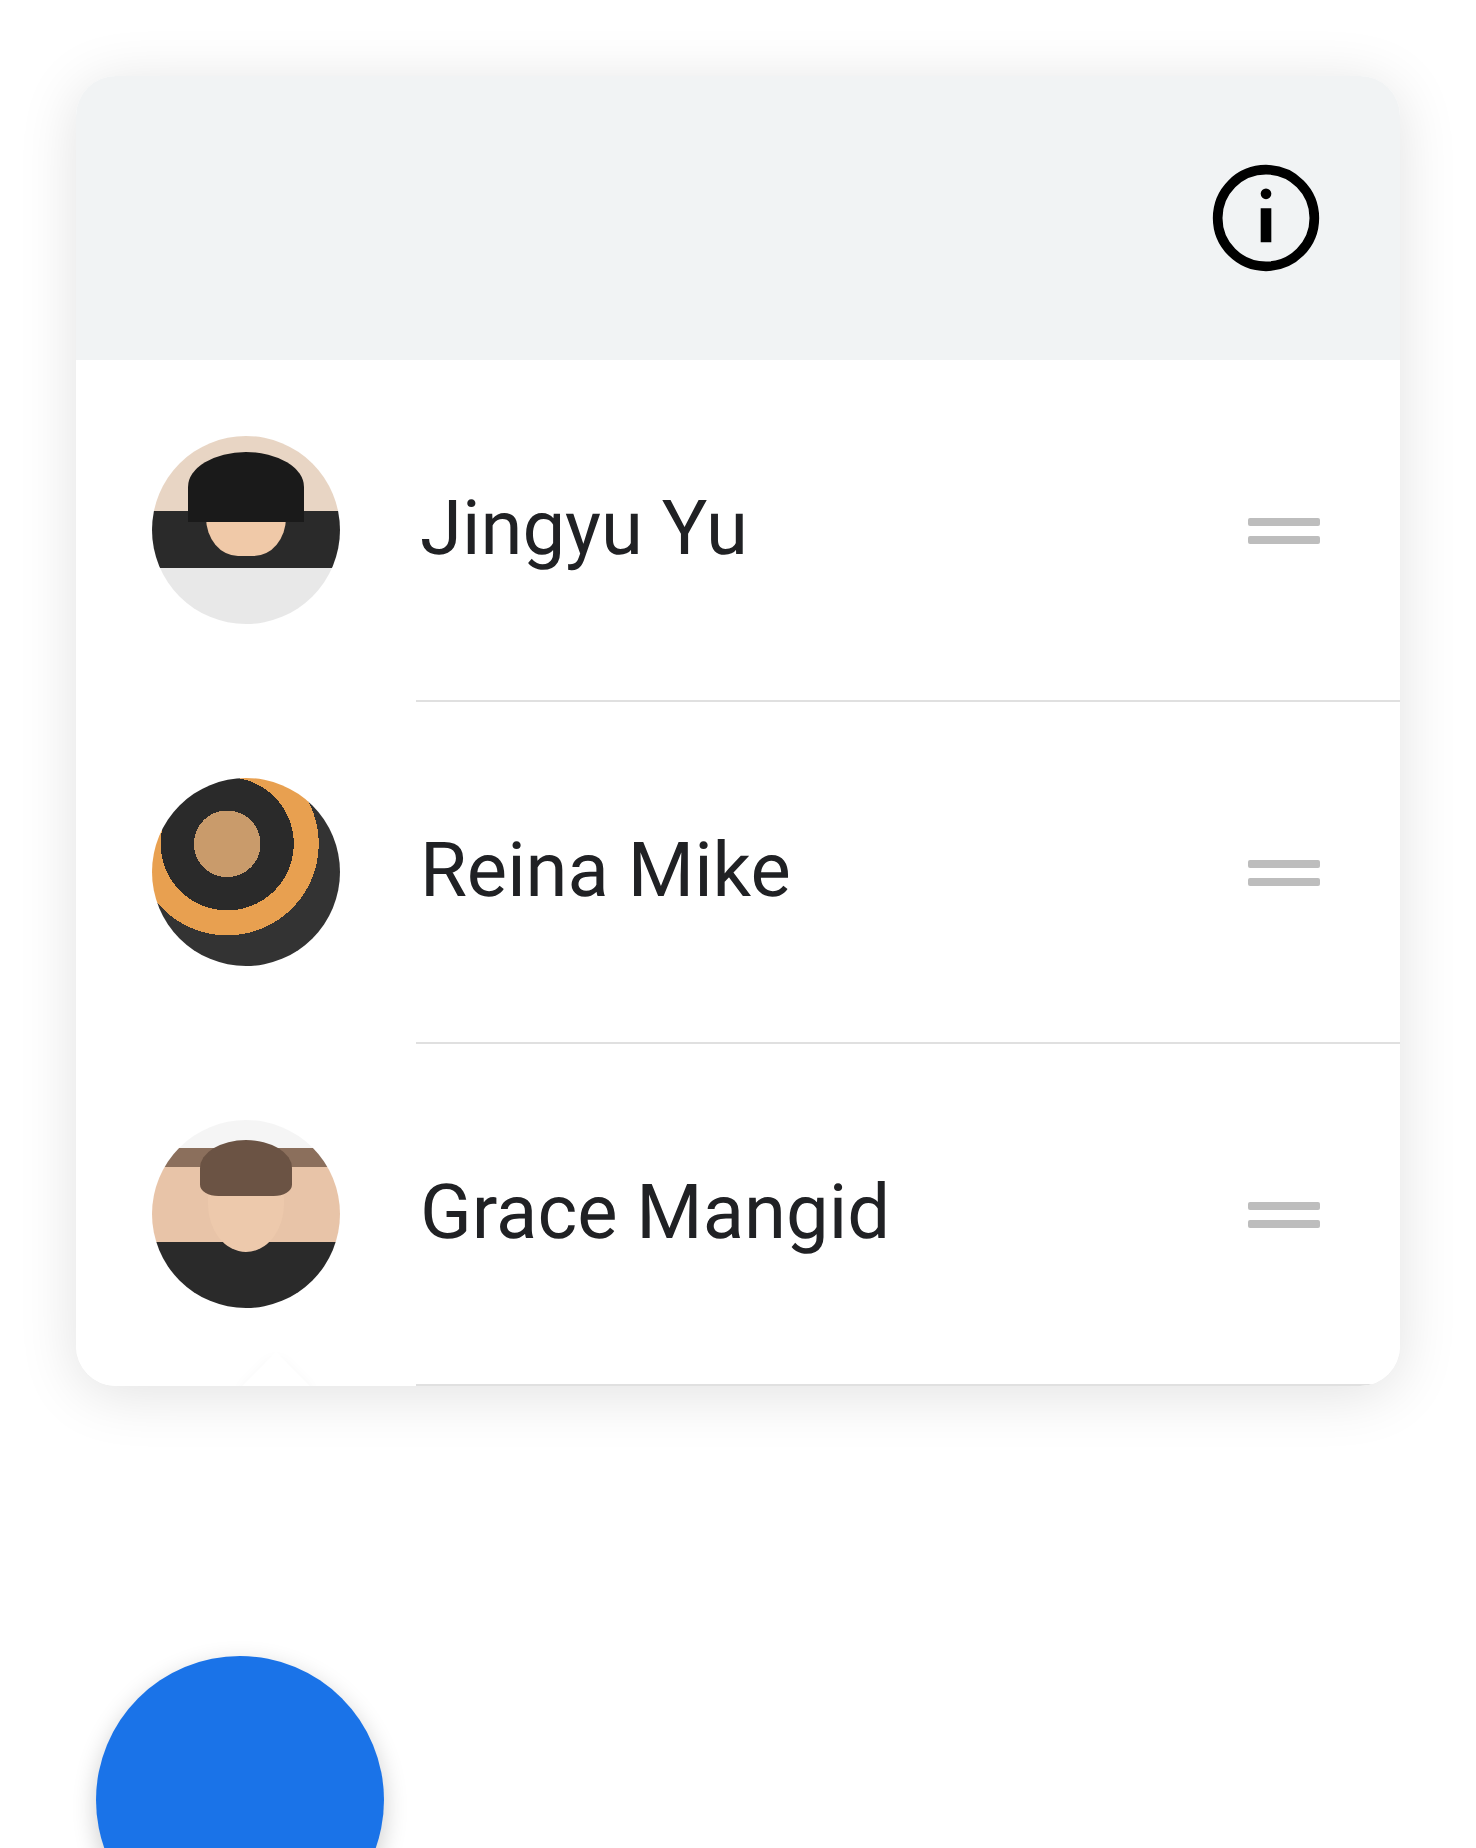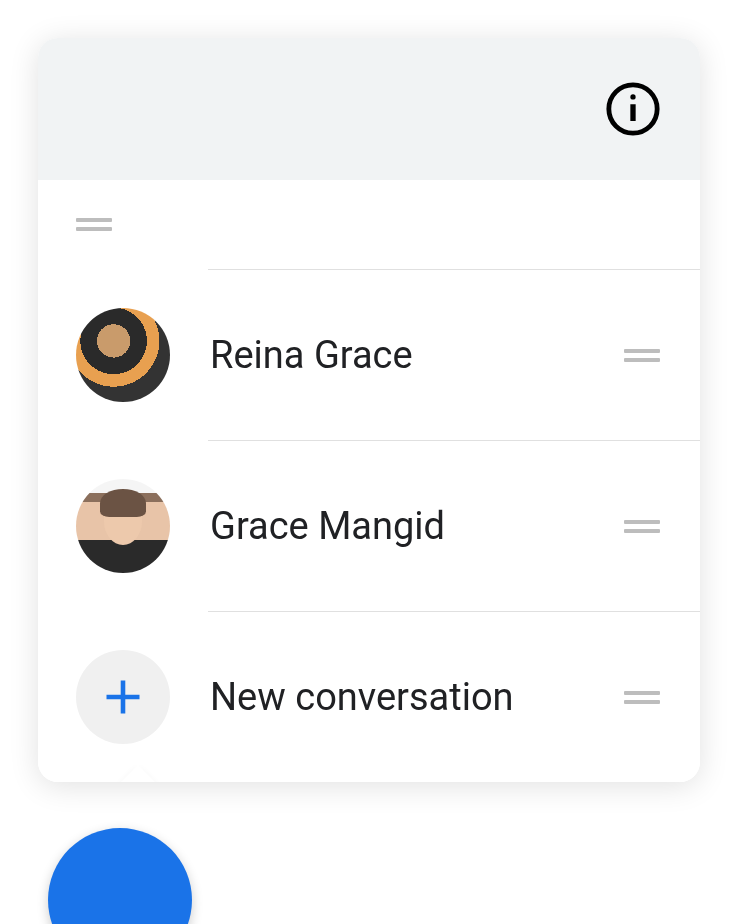--- a/index.html
+++ b/index.html
@@ -211,65 +211,54 @@
         <circle cx="12" cy="12" r="10"></circle>
         <line x1="12" y1="10" x2="12" y2="17" stroke-width="2.2"></line>
         <circle cx="12" cy="7" r="1.1" fill="#000000" stroke="none"></circle>
       </svg>
     </button>
   </div>
 
   <div class="list">
 
     <div class="list-item">
+      <div class="list-item-content">
+        <div class="avatar avatar-1"></div>
+        <div class="item-label">Jingyu Yu</div>
+      </div>
       <div class="drag-handle">
         <div class="drag-handle-line"></div>
         <div class="drag-handle-line"></div>
       </div>
     </div>
     <div class="divider"></div>
 
     <div class="list-item">
       <div class="list-item-content">
         <div class="avatar avatar-2"></div>
-        <div class="item-label">Reina Grace</div>
+        <div class="item-label">Reina Mike</div>
       </div>
       <div class="drag-handle">
         <div class="drag-handle-line"></div>
         <div class="drag-handle-line"></div>
       </div>
     </div>
     <div class="divider"></div>
 
     <div class="list-item">
       <div class="list-item-content">
         <div class="avatar avatar-3"></div>
         <div class="item-label">Grace Mangid</div>
       </div>
       <div class="drag-handle">
         <div class="drag-handle-line"></div>
         <div class="drag-handle-line"></div>
       </div>
     </div>
     <div class="divider"></div>
 
-    <div class="list-item">
-      <div class="list-item-content">
-        <div class="avatar avatar-plus">
-          <svg class="plus-svg" viewBox="0 0 24 24" fill="none" stroke="#1a73e8" stroke-width="2.5">
-            <line x1="12" y1="3" x2="12" y2="21"></line>
-            <line x1="3" y1="12" x2="21" y2="12"></line>
-          </svg>
-        </div>
-        <div class="item-label">New conversation</div>
-      </div>
-      <div class="drag-handle">
-        <div class="drag-handle-line"></div>
-        <div class="drag-handle-line"></div>
-      </div>
-    </div>
 
   </div>
 
   <div class="panel-pointer"></div>
 </div>
 
 <div class="fab"></div>
 
 </body></html>

